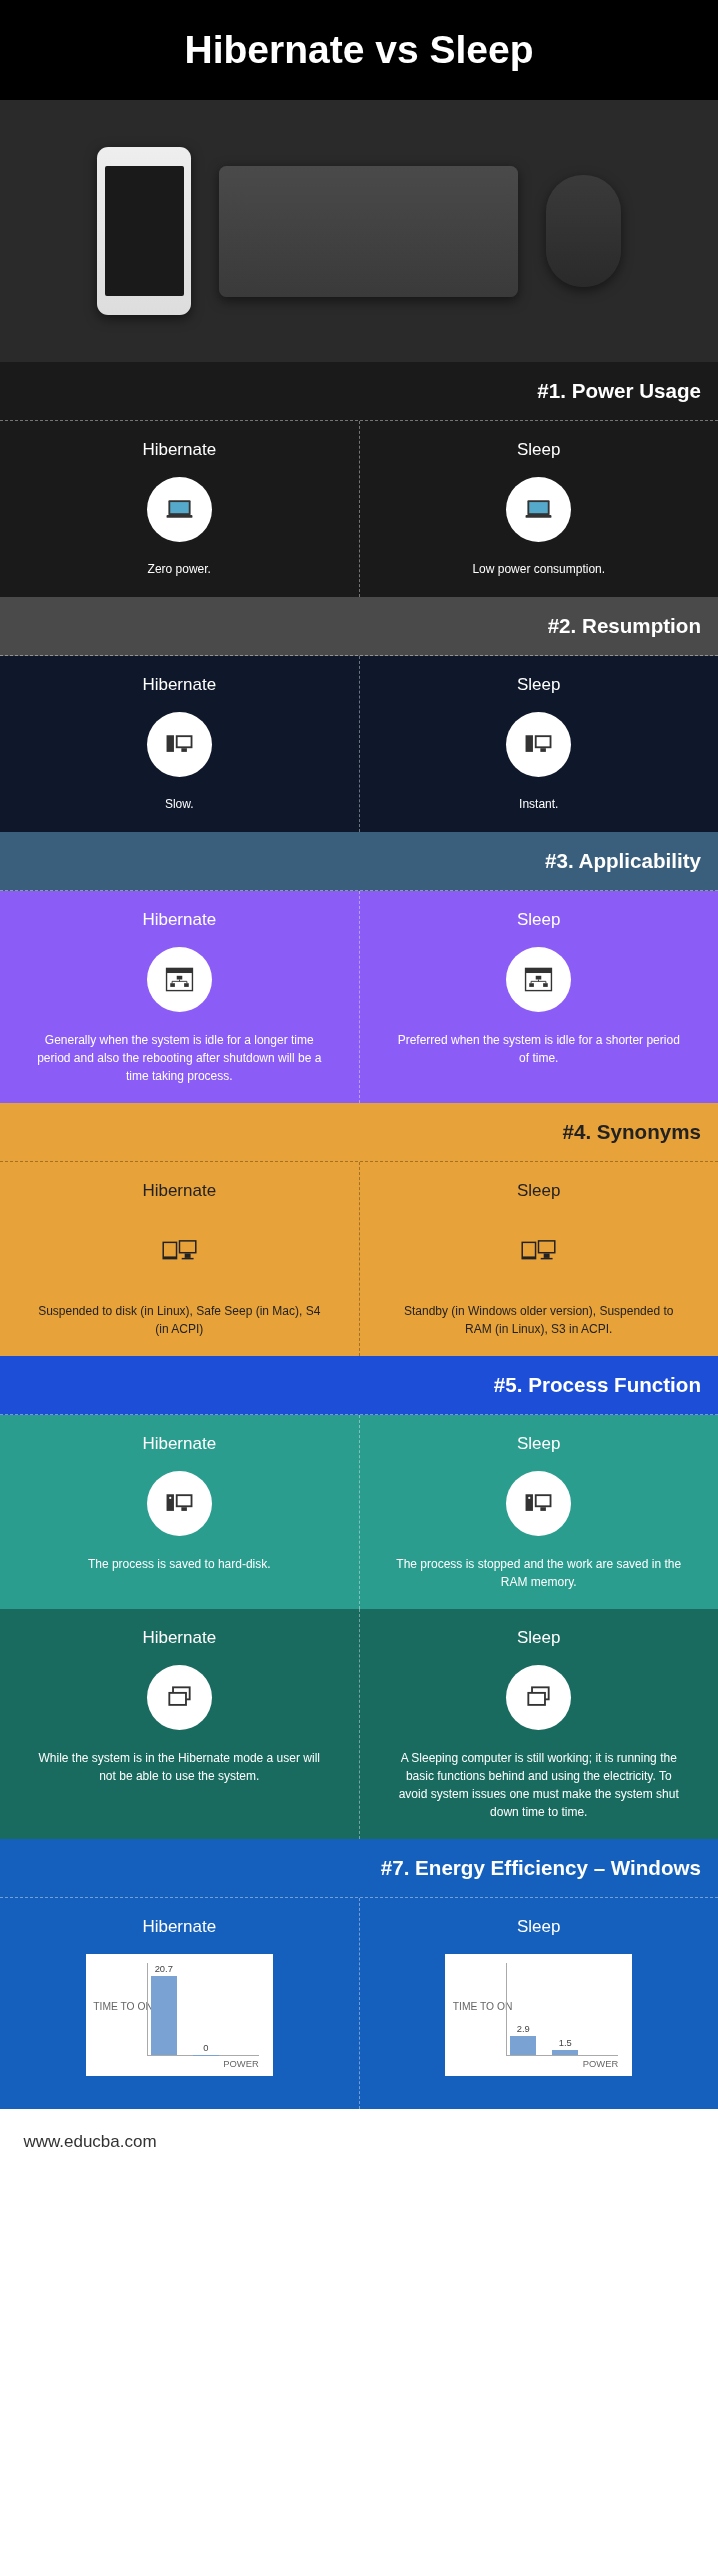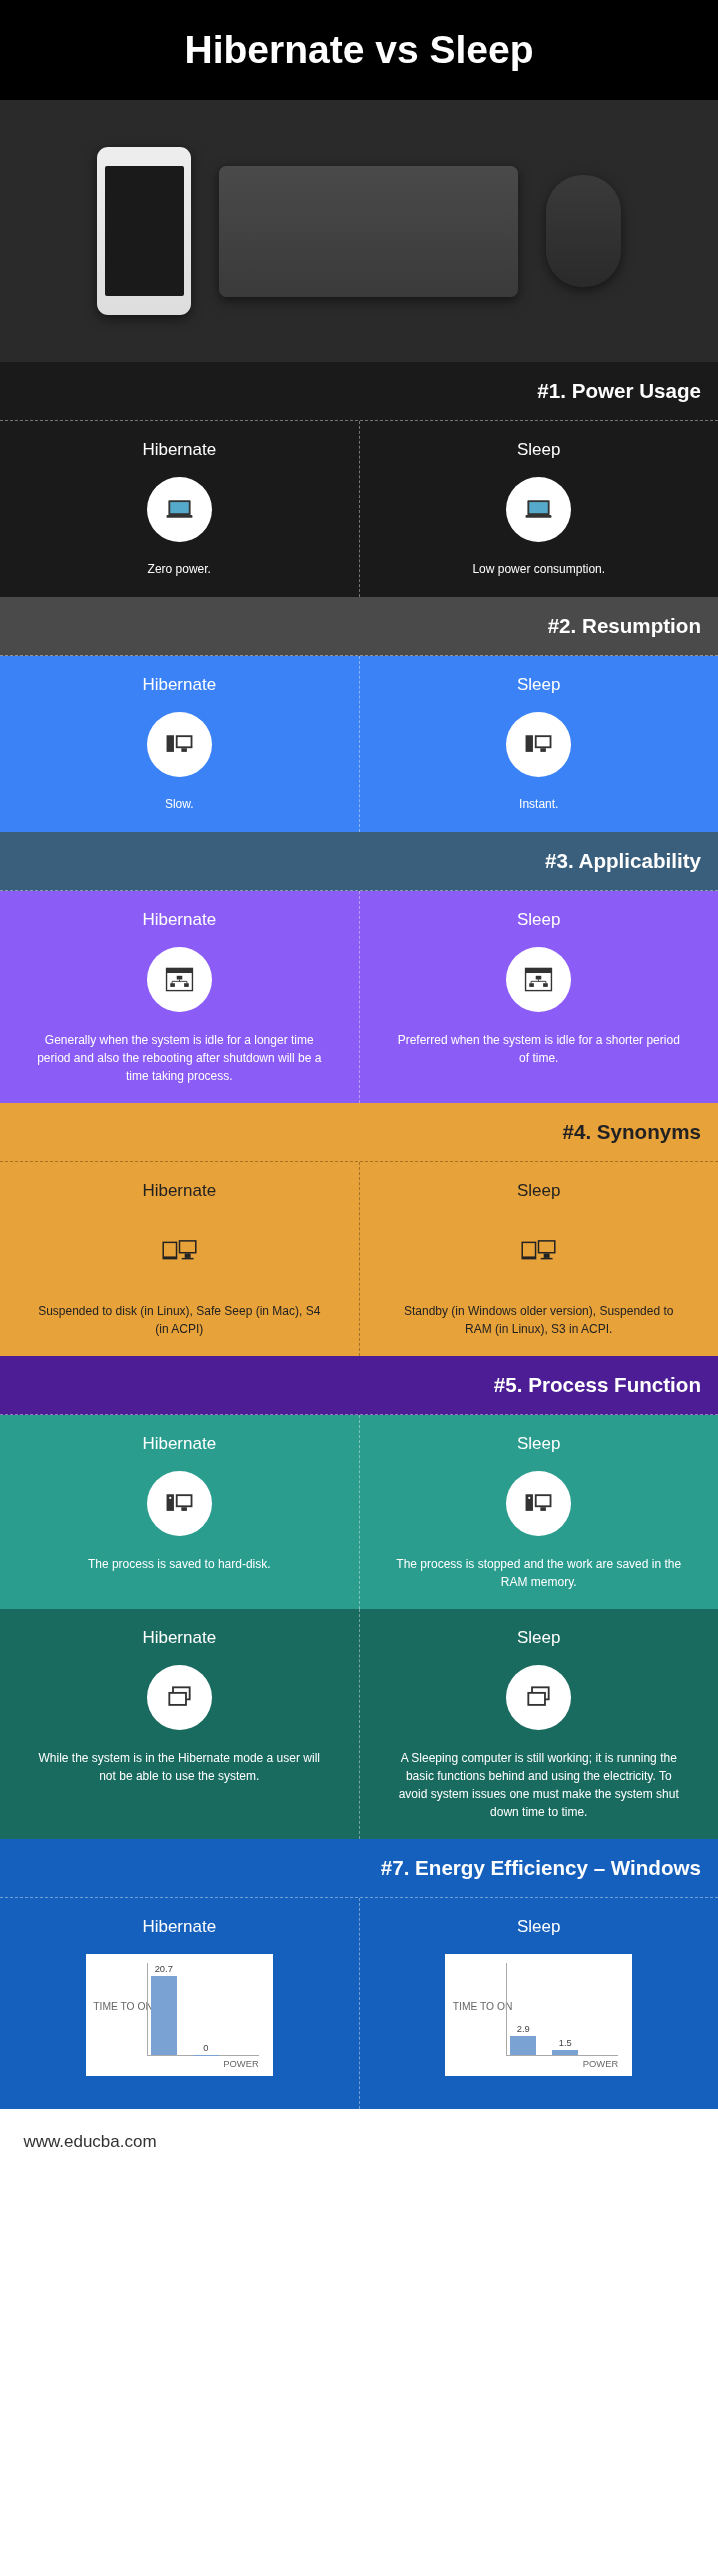--- a/index.html
+++ b/index.html
@@ -11,24 +11,24 @@
 .phone{width:94px;height:168px;background:linear-gradient(#eee,#ddd);border-radius:11.2px;box-shadow:0 3.7px 11.2px rgba(0,0,0,.5);position:relative}
 .phone::after{content:"";position:absolute;top:18.7px;left:7.5px;right:7.5px;bottom:18.7px;background:#1a1a1a;border-radius:1.9px}
 .section-title{color:#fff;text-align:right;padding:17px;font-size:20.6px;font-weight:bold;border-bottom:1.9px dashed rgba(255,255,255,.4)}
 .row{display:flex}
 .col{flex:1;padding:18.7px;text-align:center;color:#fff}
 .col:first-child{border-right:1.9px dashed rgba(255,255,255,.4)}
 .col-label{font-weight:normal;font-size:17px;margin-bottom:17px}
 .col-text{font-size:12px;line-height:1.5;padding:0 14px}
 .icon-wrap{width:65px;height:65px;border-radius:50%;background:#fff;margin:0 auto 18.7px;display:flex;align-items:center;justify-content:center}
 .s1{background:#1a1a1a}.s1 .section-title{background:#1a1a1a}
-.s2{background:#3b82f6}.s2 .section-title{background:#4a4a4a}
+.s2{background:#0f172a}.s2 .section-title{background:#4a4a4a}
 .s3{background:#8b5cf6}.s3 .section-title{background:#3a5f7d}
 .s4{background:#e8a23a}.s4 .section-title{background:#e8a23a}
-.s5{background:#2a9d8f}.s5 .section-title{background:#4c1d95}
+.s5{background:#2a9d8f}.s5 .section-title{background:#1d4ed8}
 .s6{background:#1a6b5f}.s6 .section-title{background:#1a6b5f}
 .s7{background:#1560bd}.s7 .section-title{background:#1560bd}
 .s4 .col,.s4 .section-title{color:#222}
 .s4 .icon-wrap{background:transparent}
 .s4 .col:first-child{border-right:1.9px dashed rgba(0,0,0,.3)}
 .s4 .section-title{border-bottom:1.9px dashed rgba(0,0,0,.3)}
 .chart{background:#fff;width:187px;height:122px;margin:0 auto 14px;padding:9.4px;position:relative}
 .chart-title{color:#666;font-size:10.3px;position:absolute;top:47px;left:7.5px}
 .chart-xlabel{color:#666;font-size:9.4px;position:absolute;bottom:7.5px;right:14px}
 .chart-bars{position:absolute;bottom:20.6px;left:65px;display:flex;gap:16px;align-items:flex-end;height:84px}

